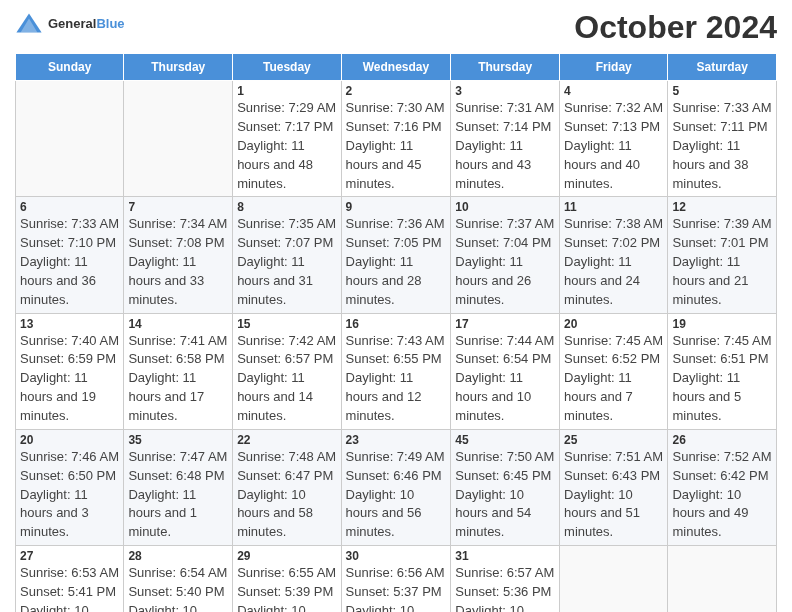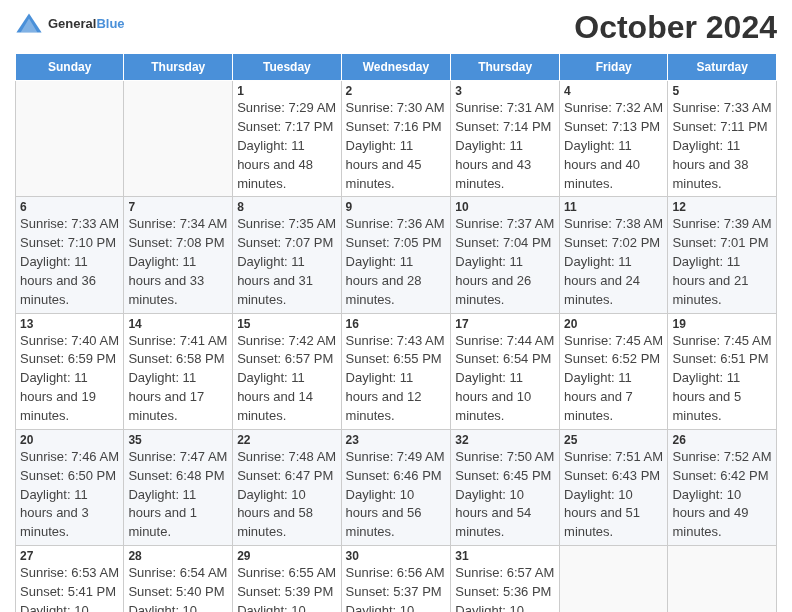--- a/index.html
+++ b/index.html
@@ -225,21 +225,21 @@
           </td>
           <td>
             <span class="day-num">22</span>
             <div class="day-info">Sunrise: 7:48 AM<br>Sunset: 6:47 PM<br>Daylight: 10 hours and 58 minutes.</div>
           </td>
           <td>
             <span class="day-num">23</span>
             <div class="day-info">Sunrise: 7:49 AM<br>Sunset: 6:46 PM<br>Daylight: 10 hours and 56 minutes.</div>
           </td>
           <td>
-            <span class="day-num">32</span>
+            <span class="day-num">45</span>
             <div class="day-info">Sunrise: 7:50 AM<br>Sunset: 6:45 PM<br>Daylight: 10 hours and 54 minutes.</div>
           </td>
           <td>
             <span class="day-num">25</span>
             <div class="day-info">Sunrise: 7:51 AM<br>Sunset: 6:43 PM<br>Daylight: 10 hours and 51 minutes.</div>
           </td>
           <td>
             <span class="day-num">26</span>
             <div class="day-info">Sunrise: 7:52 AM<br>Sunset: 6:42 PM<br>Daylight: 10 hours and 49 minutes.</div>
           </td>

